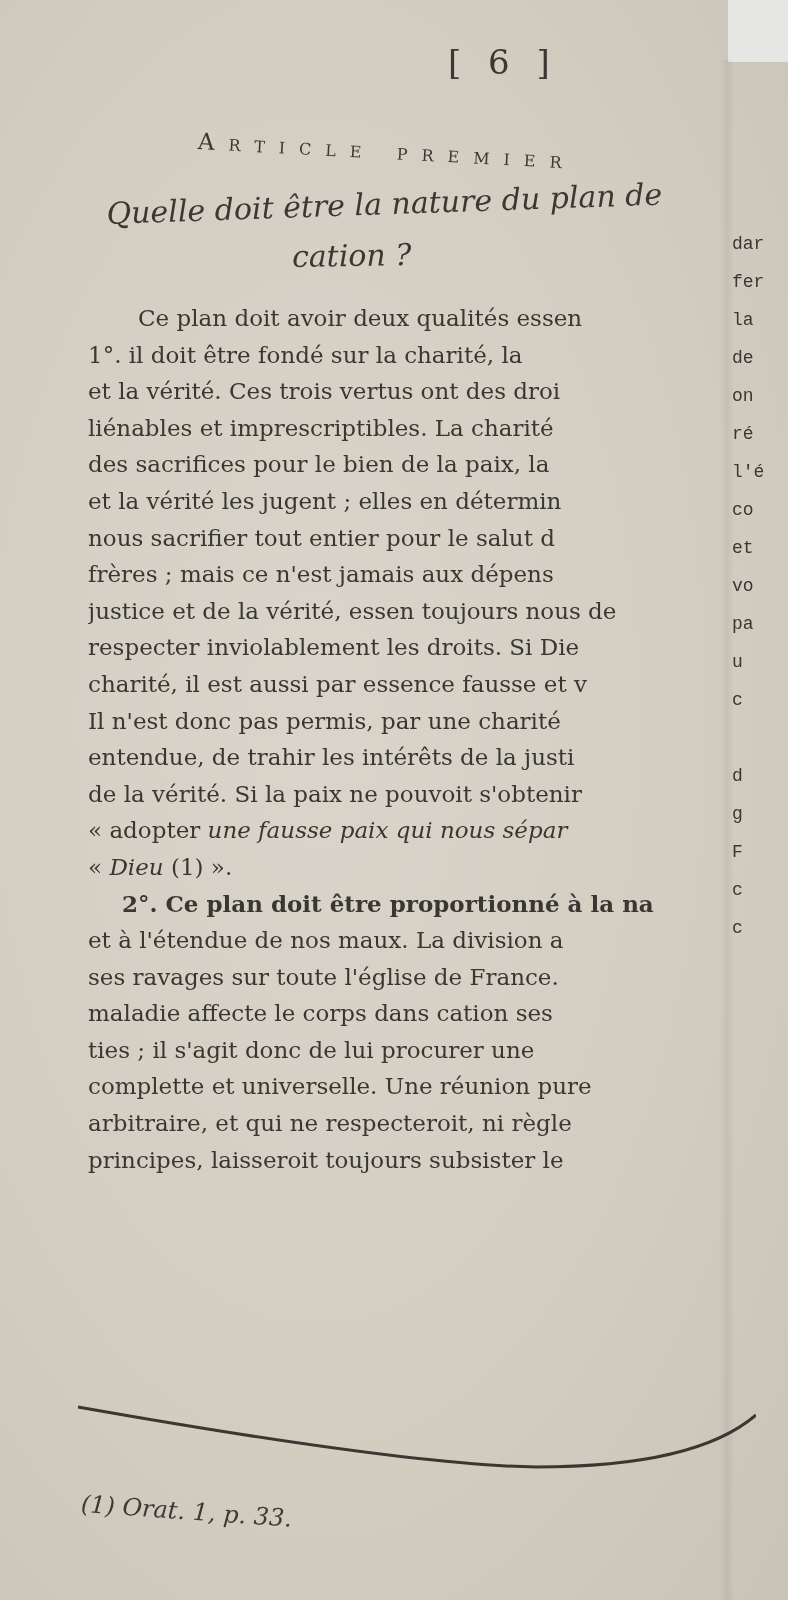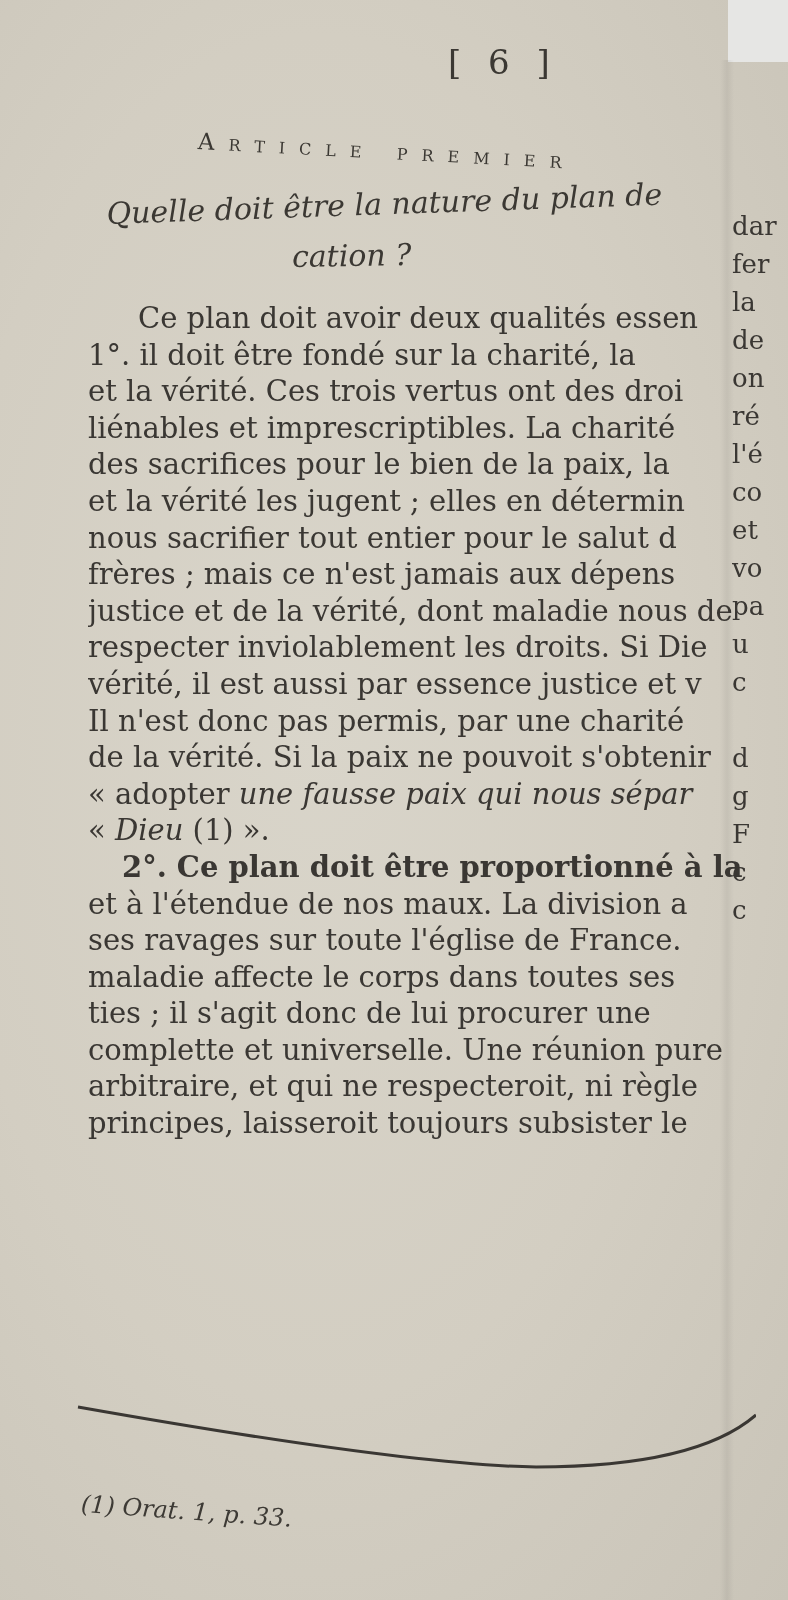--- a/index.html
+++ b/index.html
@@ -32,37 +32,37 @@
       position: absolute; left: 106px; top: 196px; font-size: 30px;
       font-style: italic; color: #3b3833; transform: rotate(-2deg);
       transform-origin: left top; white-space: nowrap;
     }
     .question-cont {
       position: absolute; left: 292px; top: 238px; font-size: 30px;
       font-style: italic; color: #3b3833; transform: rotate(-1deg);
     }
     .body-text {
       position: absolute; left: 88px; top: 300px; width: 660px;
-      font-size: 29px; line-height: 36.6px; color: #3a3733;
+      font-size: 23px; line-height: 36.6px; color: #3a3733;
     }
     .body-text .line { display: block; white-space: nowrap; overflow: hidden; }
     .body-text .line.indent { padding-left: 50px; }
     .body-text .line.indent2 { padding-left: 34px; font-weight: bold; }
     .body-text em { font-style: italic; }
     .rule {
       position: absolute; left: 76px; top: 1405px; width: 680px; height: 80px;
     }
     .footnote {
       position: absolute; left: 82px; top: 1490px; font-size: 24px;
       font-style: italic; color: #3d3a35; transform: rotate(4deg);
       transform-origin: left top; white-space: nowrap;
     }
     .adjacent-page {
-      position: absolute; left: 732px; top: 207px; width: 56px;
-      font-size: 26px; line-height: 38px; color: #3a3733; overflow: hidden;
+      position: absolute; left: 732px; top: 225px; width: 56px;
+      font-size: 18px; line-height: 38px; color: #3a3733; overflow: hidden; font-family: Liberation Mono, monospace;
     }
     .adjacent-page span { display: block; white-space: nowrap; }
     .gutter-shade {
       position: absolute; left: 720px; top: 60px; width: 14px; height: 1540px;
       background: linear-gradient(to right, rgba(0,0,0,0), rgba(0,0,0,0.06), rgba(0,0,0,0));
     }
   </style>
 </head>
 <body>
 
@@ -77,31 +77,32 @@
 
   <div class="body-text">
     <span class="line indent">Ce plan doit avoir deux qualités essen</span>
     <span class="line">1°. il doit être fondé sur la charité, la</span>
     <span class="line">et la vérité. Ces trois vertus ont des droi</span>
     <span class="line">liénables et imprescriptibles. La charité</span>
     <span class="line">des sacrifices pour le bien de la paix, la</span>
     <span class="line">et la vérité les jugent ; elles en détermin</span>
     <span class="line">nous sacrifier tout entier pour le salut d</span>
     <span class="line">frères ; mais ce n'est jamais aux dépens</span>
-    <span class="line">justice et de la vérité, dont maladie nous de</span>
+    <span class="line">justice et de la vérité, essen toujours nous de</span>
     <span class="line">respecter inviolablement les droits. Si Die</span>
-    <span class="line">vérité, il est aussi par essence justice et v</span>
+    <span class="line">charité, il est aussi par essence fausse et v</span>
     <span class="line">Il n'est donc pas permis, par une charité</span>
+    <span class="line">entendue, de trahir les intérêts de la justi</span>
     <span class="line">de la vérité. Si la paix ne pouvoit s'obtenir</span>
     <span class="line"><span>« adopter </span><em>une fausse paix qui nous sépar</em></span>
     <span class="line"><span>« </span><em>Dieu</em><span> (1) ».</span></span>
     <span class="line indent2">2°. Ce plan doit être proportionné à la na</span>
     <span class="line">et à l'étendue de nos maux. La division a</span>
     <span class="line">ses ravages sur toute l'église de France.</span>
-    <span class="line">maladie affecte le corps dans toutes ses</span>
+    <span class="line">maladie affecte le corps dans cation ses</span>
     <span class="line">ties ; il s'agit donc de lui procurer une</span>
     <span class="line">complette et universelle. Une réunion pure</span>
     <span class="line">arbitraire, et qui ne respecteroit, ni règle</span>
     <span class="line">principes, laisseroit toujours subsister le</span>
   </div>
 
   <svg class="rule" viewBox="0 0 680 80">
     <path d="M2 2 Q 330 60 460 62 Q 620 62 680 10" stroke="#3a3733" stroke-width="3" fill="none"></path>
   </svg>
 

